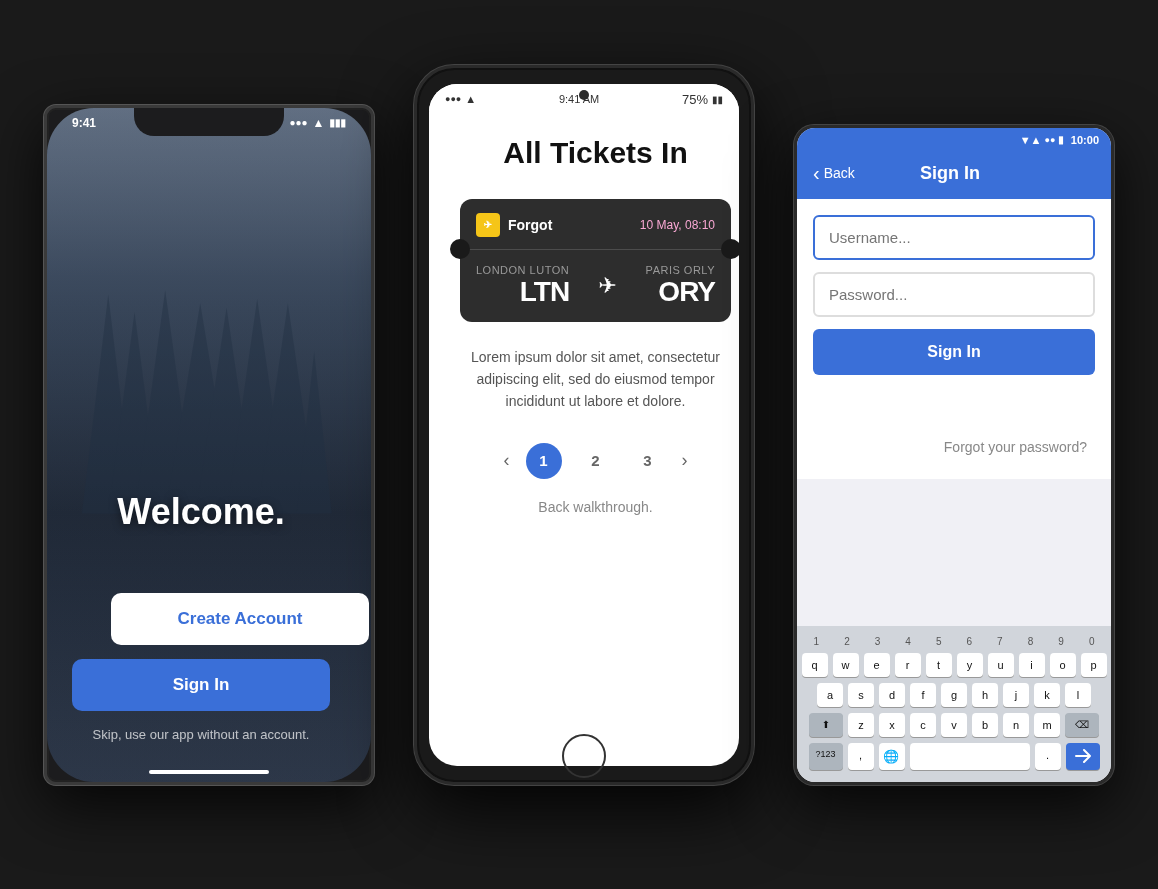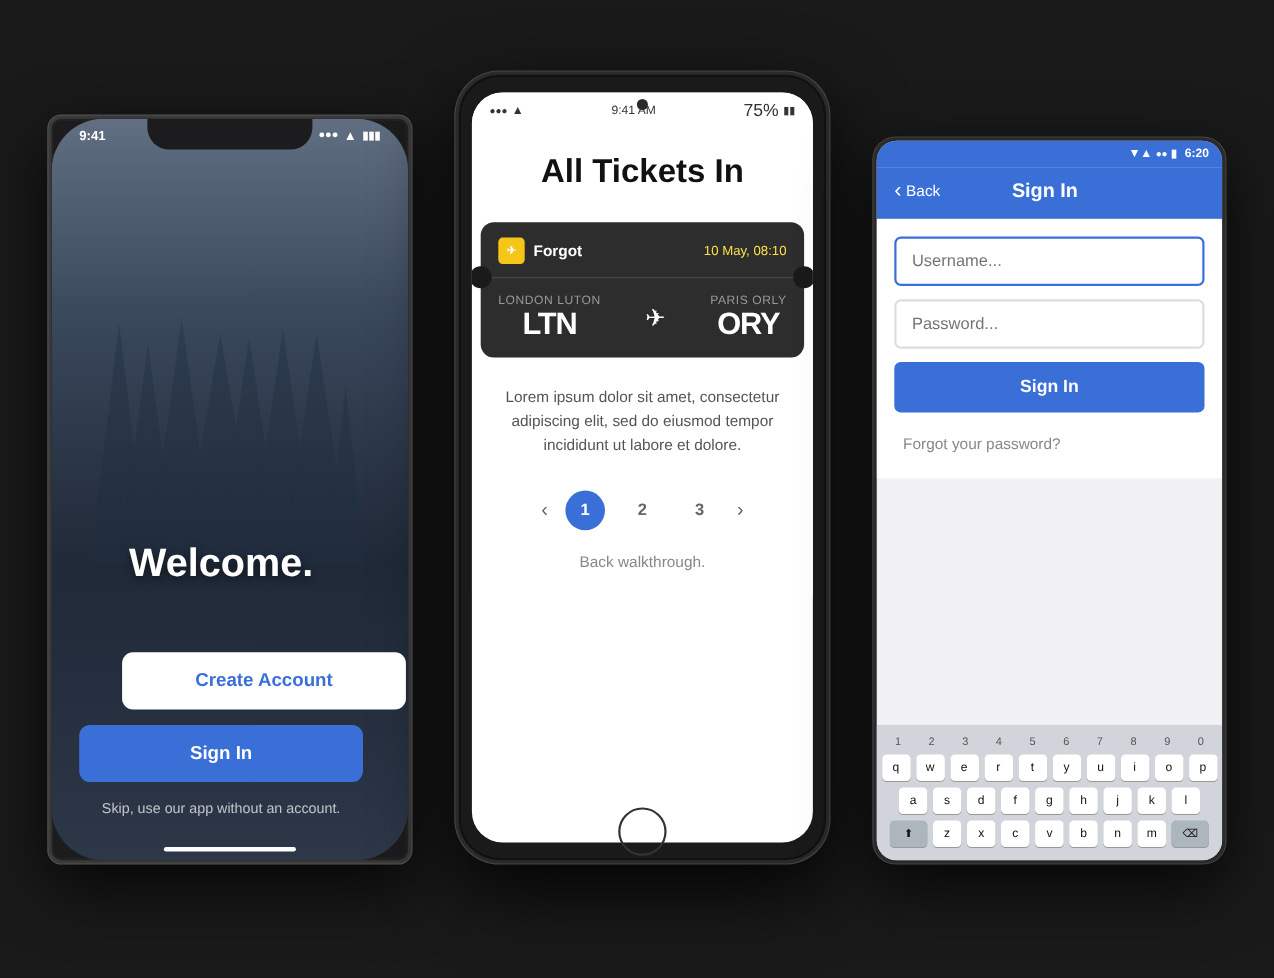--- a/index.html
+++ b/index.html
@@ -178,20 +178,21 @@
       display: flex;
       justify-content: space-between;
       align-items: center;
       font-size: 11px;
       color: #333;
     }
 
     .phone2-content-area {
       padding: 24px 8px;
       background: white;
+      margin-left: 23px;
     }
 
     .phone2-headline {
       font-size: 30px;
       font-weight: 800;
       text-align: center;
       color: #111;
       line-height: 1.2;
       margin-bottom: 28px;
     }
@@ -227,21 +228,21 @@
       background: #f5c518;
       border-radius: 4px;
       display: flex;
       align-items: center;
       justify-content: center;
       font-size: 10px;
     }
 
     .ticket-date {
       font-size: 12px;
-      color: #fde047;
+      color: #f9a8d4;
     }
 
     .ticket-divider {
       position: relative;
       height: 1px;
       background: rgba(255,255,255,0.15);
       margin: 8px -16px;
     }
 
     .ticket-divider::before,
@@ -274,20 +275,21 @@
       font-size: 11px;
       color: #999;
       text-transform: uppercase;
       letter-spacing: 0.5px;
     }
 
     .route-city-code {
       font-size: 28px;
       font-weight: 800;
       letter-spacing: -1px;
+      text-align: right;
     }
 
     .route-plane {
       font-size: 22px;
     }
 
     .phone2-body-text {
       font-size: 14px;
       color: #555;
       text-align: center;
@@ -451,22 +453,23 @@
       border-radius: 6px;
       font-size: 16px;
       font-weight: 600;
       margin-bottom: 12px;
       cursor: pointer;
     }
 
     .phone3-forgot {
       color: #888;
       font-size: 14px;
-      text-align: left;
+      text-align: right;
       padding: 8px;
+      margin-top: 44px;
     }
 
     
     .phone3-keyboard {
       background: #d1d5db;
       padding: 8px 4px 6px;
       position: absolute;
       bottom: 0;
       left: 0;
       right: 0;
@@ -594,21 +597,21 @@
   <div class="phone2">
     <div class="phone2-inner">
 
       <div class="phone2-status">
         <div style="display:flex;gap:4px;align-items:center;">
           <span style="font-size:9px;">●●●</span>
           <span>▲</span>
         </div>
         <span>9:41 AM</span>
         <div style="display:flex;align-items:center;gap:4px;">
-          <span style="font-size:16px;">75%</span>
+          <span style="font-size:13px;">75%</span>
           <span style="font-size:10px;">▮▮</span>
         </div>
       </div>
 
       <div class="phone2-camera"></div>
 
       <div class="phone2-content-area">
         <div class="phone2-headline">
           <span>All Tickets In</span><br>
         </div>
@@ -653,21 +656,21 @@
   </div>
 
   <div class="phone3">
     <div class="phone3-inner">
 
       <div class="phone3-status-bar">
         <div class="status-icons">
           <span style="font-size:11px;">▼▲</span>
           <span style="font-size:9px;">●●</span>
           <span style="font-size:10px;">▮</span>
-          <span style="font-size:11px;font-weight:600;margin-left:4px;">6:20</span>
+          <span style="font-size:11px;font-weight:600;margin-left:4px;">10:00</span>
         </div>
       </div>
 
       <div class="phone3-header">
         <div class="phone3-back">
           <span style="font-size:20px;">‹</span>
           <span>Back</span>
         </div>
         <div class="phone3-title">Sign In</div>
         <div class="phone3-header-spacer"></div>
@@ -728,18 +731,30 @@
           <div class="key">z</div>
           <div class="key">x</div>
           <div class="key">c</div>
           <div class="key">v</div>
           <div class="key">b</div>
           <div class="key">n</div>
           <div class="key">m</div>
           <div class="key special">⌫</div>
         </div>
 
+        <div class="keyboard-row">
+          <div class="key special" style="font-size:9px;">?123</div>
+          <div class="key">,</div>
+          <div class="key" style="font-size:13px;">🌐</div>
+          <div class="key space"></div>
+          <div class="key">.</div>
+          <div class="key send" style="display:flex;align-items:center;justify-content:center;">
+            <svg width="16" height="14" viewBox="0 0 16 14" fill="white" xmlns="http://www.w3.org/2000/svg">
+              <path d="M1 7H15M15 7L9 1M15 7L9 13" stroke="white" stroke-width="2" stroke-linecap="round" fill="none"></path>
+            </svg>
+          </div>
+        </div>
       </div>
 
     </div>
   </div>
 
 </div>
 
 </body></html>

